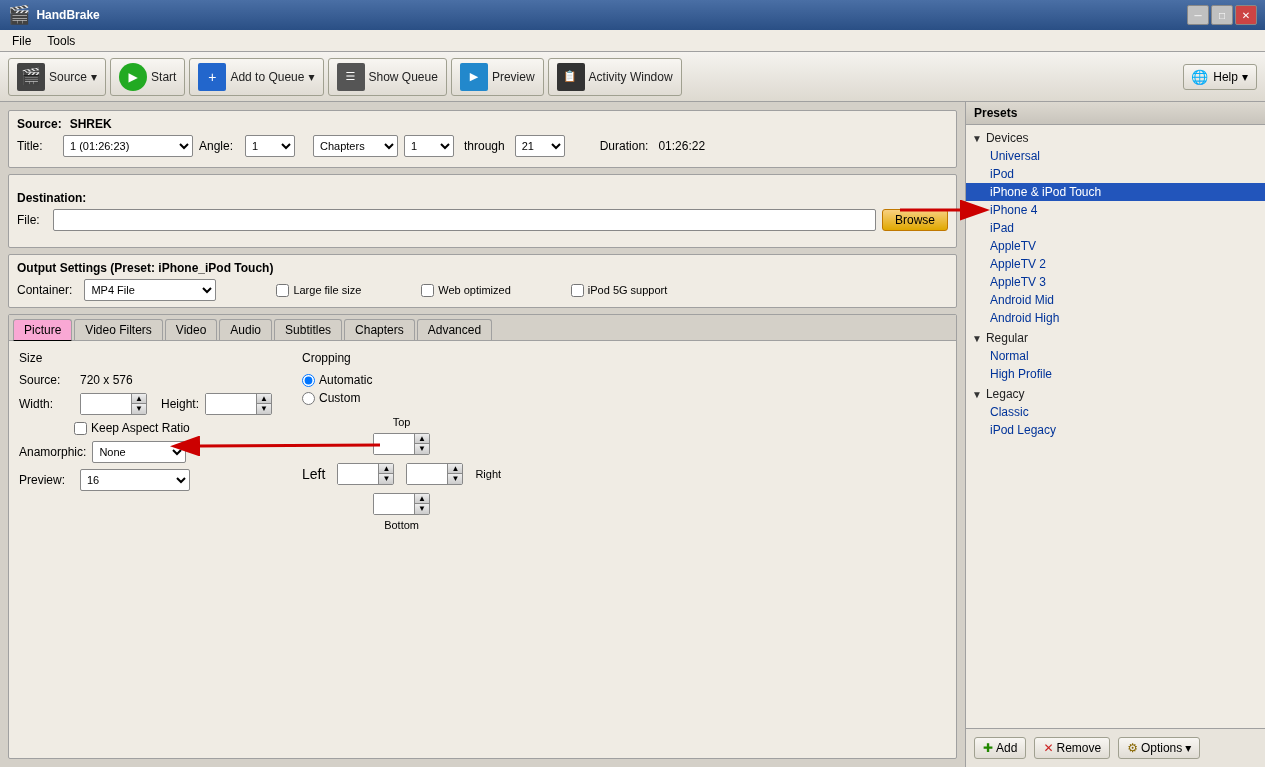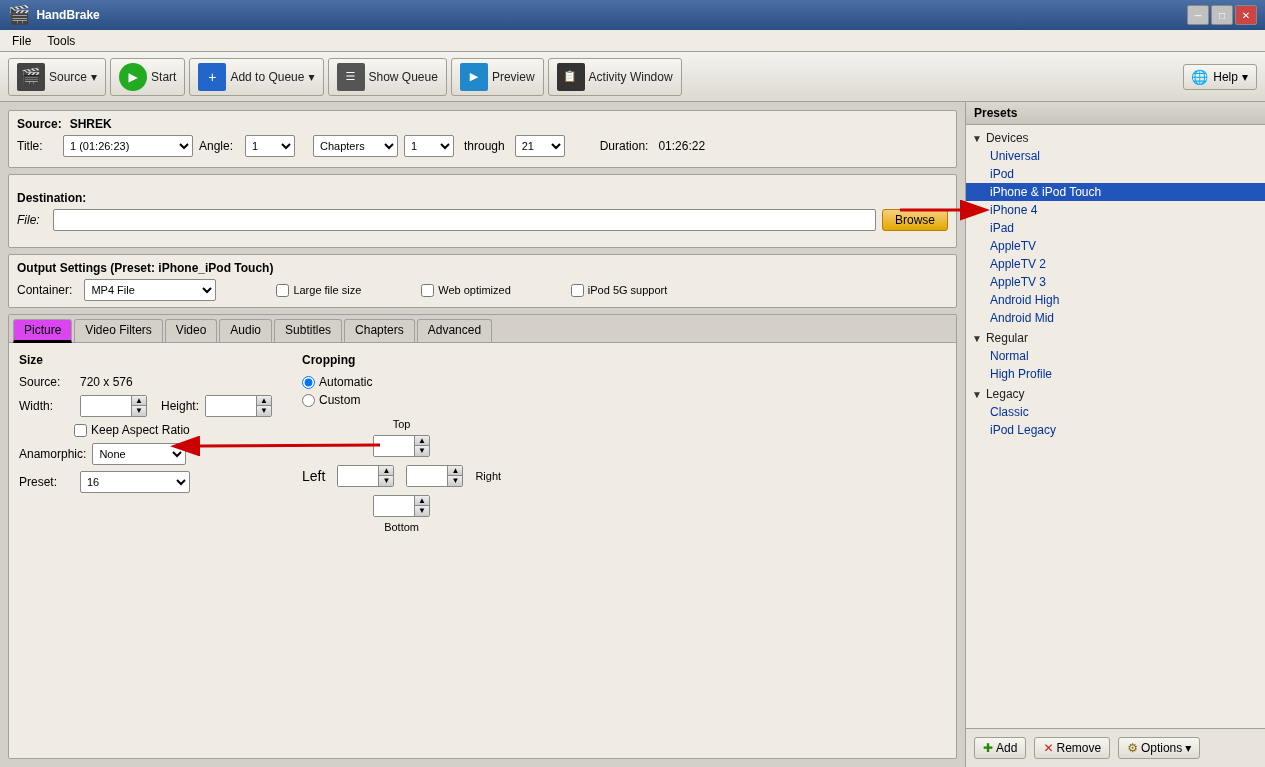--- a/index.html
+++ b/index.html
@@ -259,34 +259,34 @@
     .tab {
       padding: 3px 10px;
       border: 1px solid #a0a0a0;
       border-bottom: none;
       background: #d4d0c8;
       border-radius: 3px 3px 0 0;
       cursor: pointer;
       font-size: 12px;
     }
     .tab.active {
-      background: #d946ef;
-      border-bottom: 3px solid #000000;
+      background: #f9a8d4;
+      border-bottom: 1px solid #000000;
       margin-bottom: -1px;
       z-index: 1;
     }
     .tab-content {
       flex: 1;
       padding: 10px;
       display: flex;
       gap: 30px;
     }
 
     .size-section { flex: 0 0 auto; }
-    .section-title { font-weight: bold; font-size: 12px; margin-bottom: 8px; }
+    .section-title { font-weight: normal; font-size: 12px; margin-bottom: 8px; }
     .size-row { display: flex; align-items: center; gap: 6px; margin-bottom: 6px; }
     .size-label { font-size: 12px; min-width: 55px; }
     .size-source { font-size: 12px; }
 
     .spinbox {
       display: flex;
       border: 1px solid #888;
       border-radius: 2px;
       background: white;
     }
@@ -511,21 +511,21 @@
           <option>21</option>
         </select>
         <span style="margin-left:12px;padding-left:17px;">Duration:</span>
         <span style="margin-left:4px;">01:26:22</span>
       </div>
     </div>
 
     <div class="destination-section">
       <div class="dest-label">Destination:</div>
       <div class="file-row">
-        <span style="min-width:30px;font-style:italic;">File:</span>
+        <span style="min-width:30px;">File:</span>
         <input type="text" class="file-input" style="">
         <button class="browse-btn">Browse</button>
       </div>
     </div>
 
     <div class="output-section">
       <div class="output-title">Output Settings (Preset: iPhone_iPod Touch)</div>
       <div class="container-row">
         <span>Container:</span>
         <select style="width:132px;">
@@ -592,21 +592,21 @@
           </div>
 
           <div class="dropdown-row">
             <span class="size-label">Anamorphic:</span>
             <select style="width:94px;">
               <option>None</option>
             </select>
           </div>
 
           <div class="dropdown-row">
-            <span class="size-label">Preset:</span>
+            <span class="size-label">Preview:</span>
             <select style="width:110px;">
               <option>16</option>
             </select>
           </div>
         </div>
 
         <div class="cropping-section">
           <div class="section-title">Cropping</div>
 
           <div class="radio-row">
@@ -675,22 +675,22 @@
           <span>Devices</span>
         </div>
         <div class="preset-item">Universal</div>
         <div class="preset-item">iPod</div>
         <div class="preset-item selected">iPhone &amp; iPod Touch</div>
         <div class="preset-item">iPhone 4</div>
         <div class="preset-item">iPad</div>
         <div class="preset-item">AppleTV</div>
         <div class="preset-item">AppleTV 2</div>
         <div class="preset-item">AppleTV 3</div>
+        <div class="preset-item">Android Mid</div>
         <div class="preset-item">Android High</div>
-        <div class="preset-item">Android Mid</div>
       </div>
 
       <div class="preset-group">
         <div class="preset-group-header">
           <span class="collapse-icon">▼</span>
           <span>Regular</span>
         </div>
         <div class="preset-item">Normal</div>
         <div class="preset-item">High Profile</div>
       </div>

